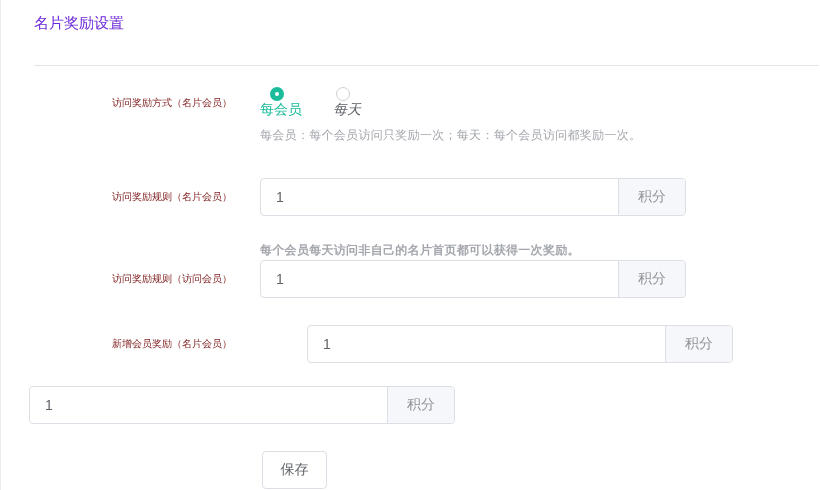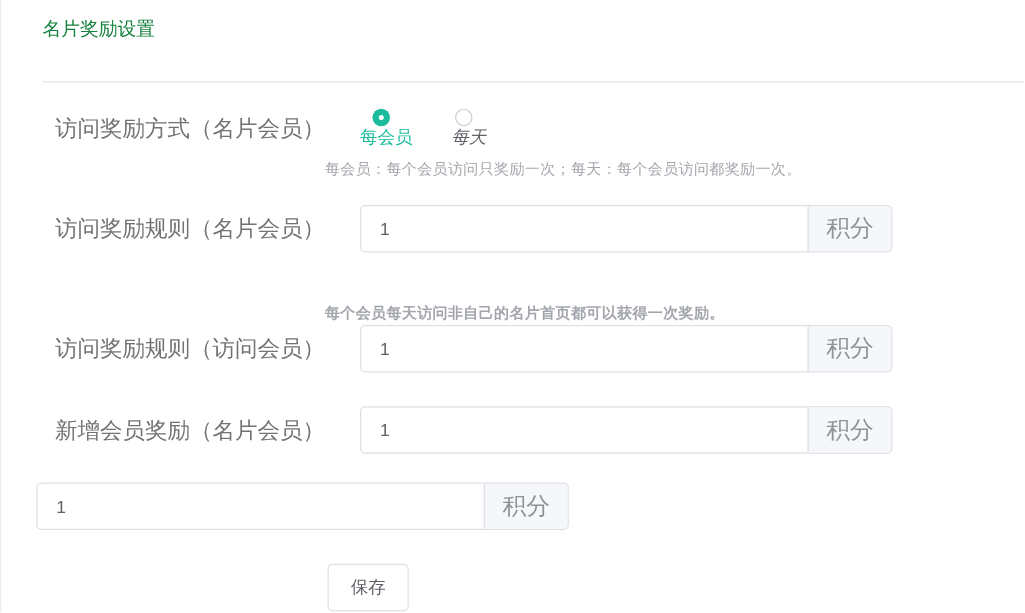--- a/index.html
+++ b/index.html
@@ -15,54 +15,53 @@
     background: #ffffff;
     border-left: 1px solid #ededed;
     box-sizing: border-box;
     overflow: hidden;
   }
   .page-title {
     position: absolute;
     left: 33px;
     top: 14px;
     font-size: 15px;
-    color: #15803d;
+    color: #6d28d9;
   }
   .divider {
     position: absolute;
     left: 33px;
     top: 65px;
     width: 785px;
     height: 1px;
     background: #e3e3e3;
   }
   .form-row {
     position: absolute;
     left: 0;
     width: 820px;
     display: flex;
     align-items: center;
   }
   .form-label {
     width: 231px;
     text-align: right;
-    font-size: 18px;
-    color: #737373;
+    font-size: 10px;
+    color: #7f1d1d;
     flex-shrink: 0;
-    padding-left: 28px;
   }
   .form-content {
     margin-left: 28px;
     display: flex;
     align-items: center;
   }
   .row-mode   { top: 93px;  height: 20px; }
-  .row-input1 { top: 164px; height: 38px; }
+  .row-input1 { top: 178px; height: 38px; }
   .row-input2 { top: 260px; height: 38px; }
-  .row-input3 { top: 323px; height: 42px; }
+  .row-input3 { top: 323px; height: 42px; gap: 47px; }
   .row-input4 { top: 386px; height: 38px; }
   .help-text {
     position: absolute;
     left: 259px;
     font-size: 12px;
     color: #a3a6ac;
     letter-spacing: 0.3px;
   }
   .help-1 { top: 127px; }
   .help-2 { top: 242px; font-weight: bold; }
@@ -113,21 +112,21 @@
     color: #5f6368;
     font-family: "Liberation Sans", "DejaVu Sans", sans-serif;
     background: transparent;
     min-width: 0;
   }
   .input-addon {
     width: 66px;
     background: #f5f7fa;
     border-left: 1px solid #dcdfe6;
     color: #909399;
-    font-size: 19px;
+    font-size: 14px;
     display: flex;
     align-items: center;
     justify-content: center;
     flex-shrink: 0;
   }
   .save-button {
     position: absolute;
     left: 261px;
     top: 451px;
     width: 65px;

